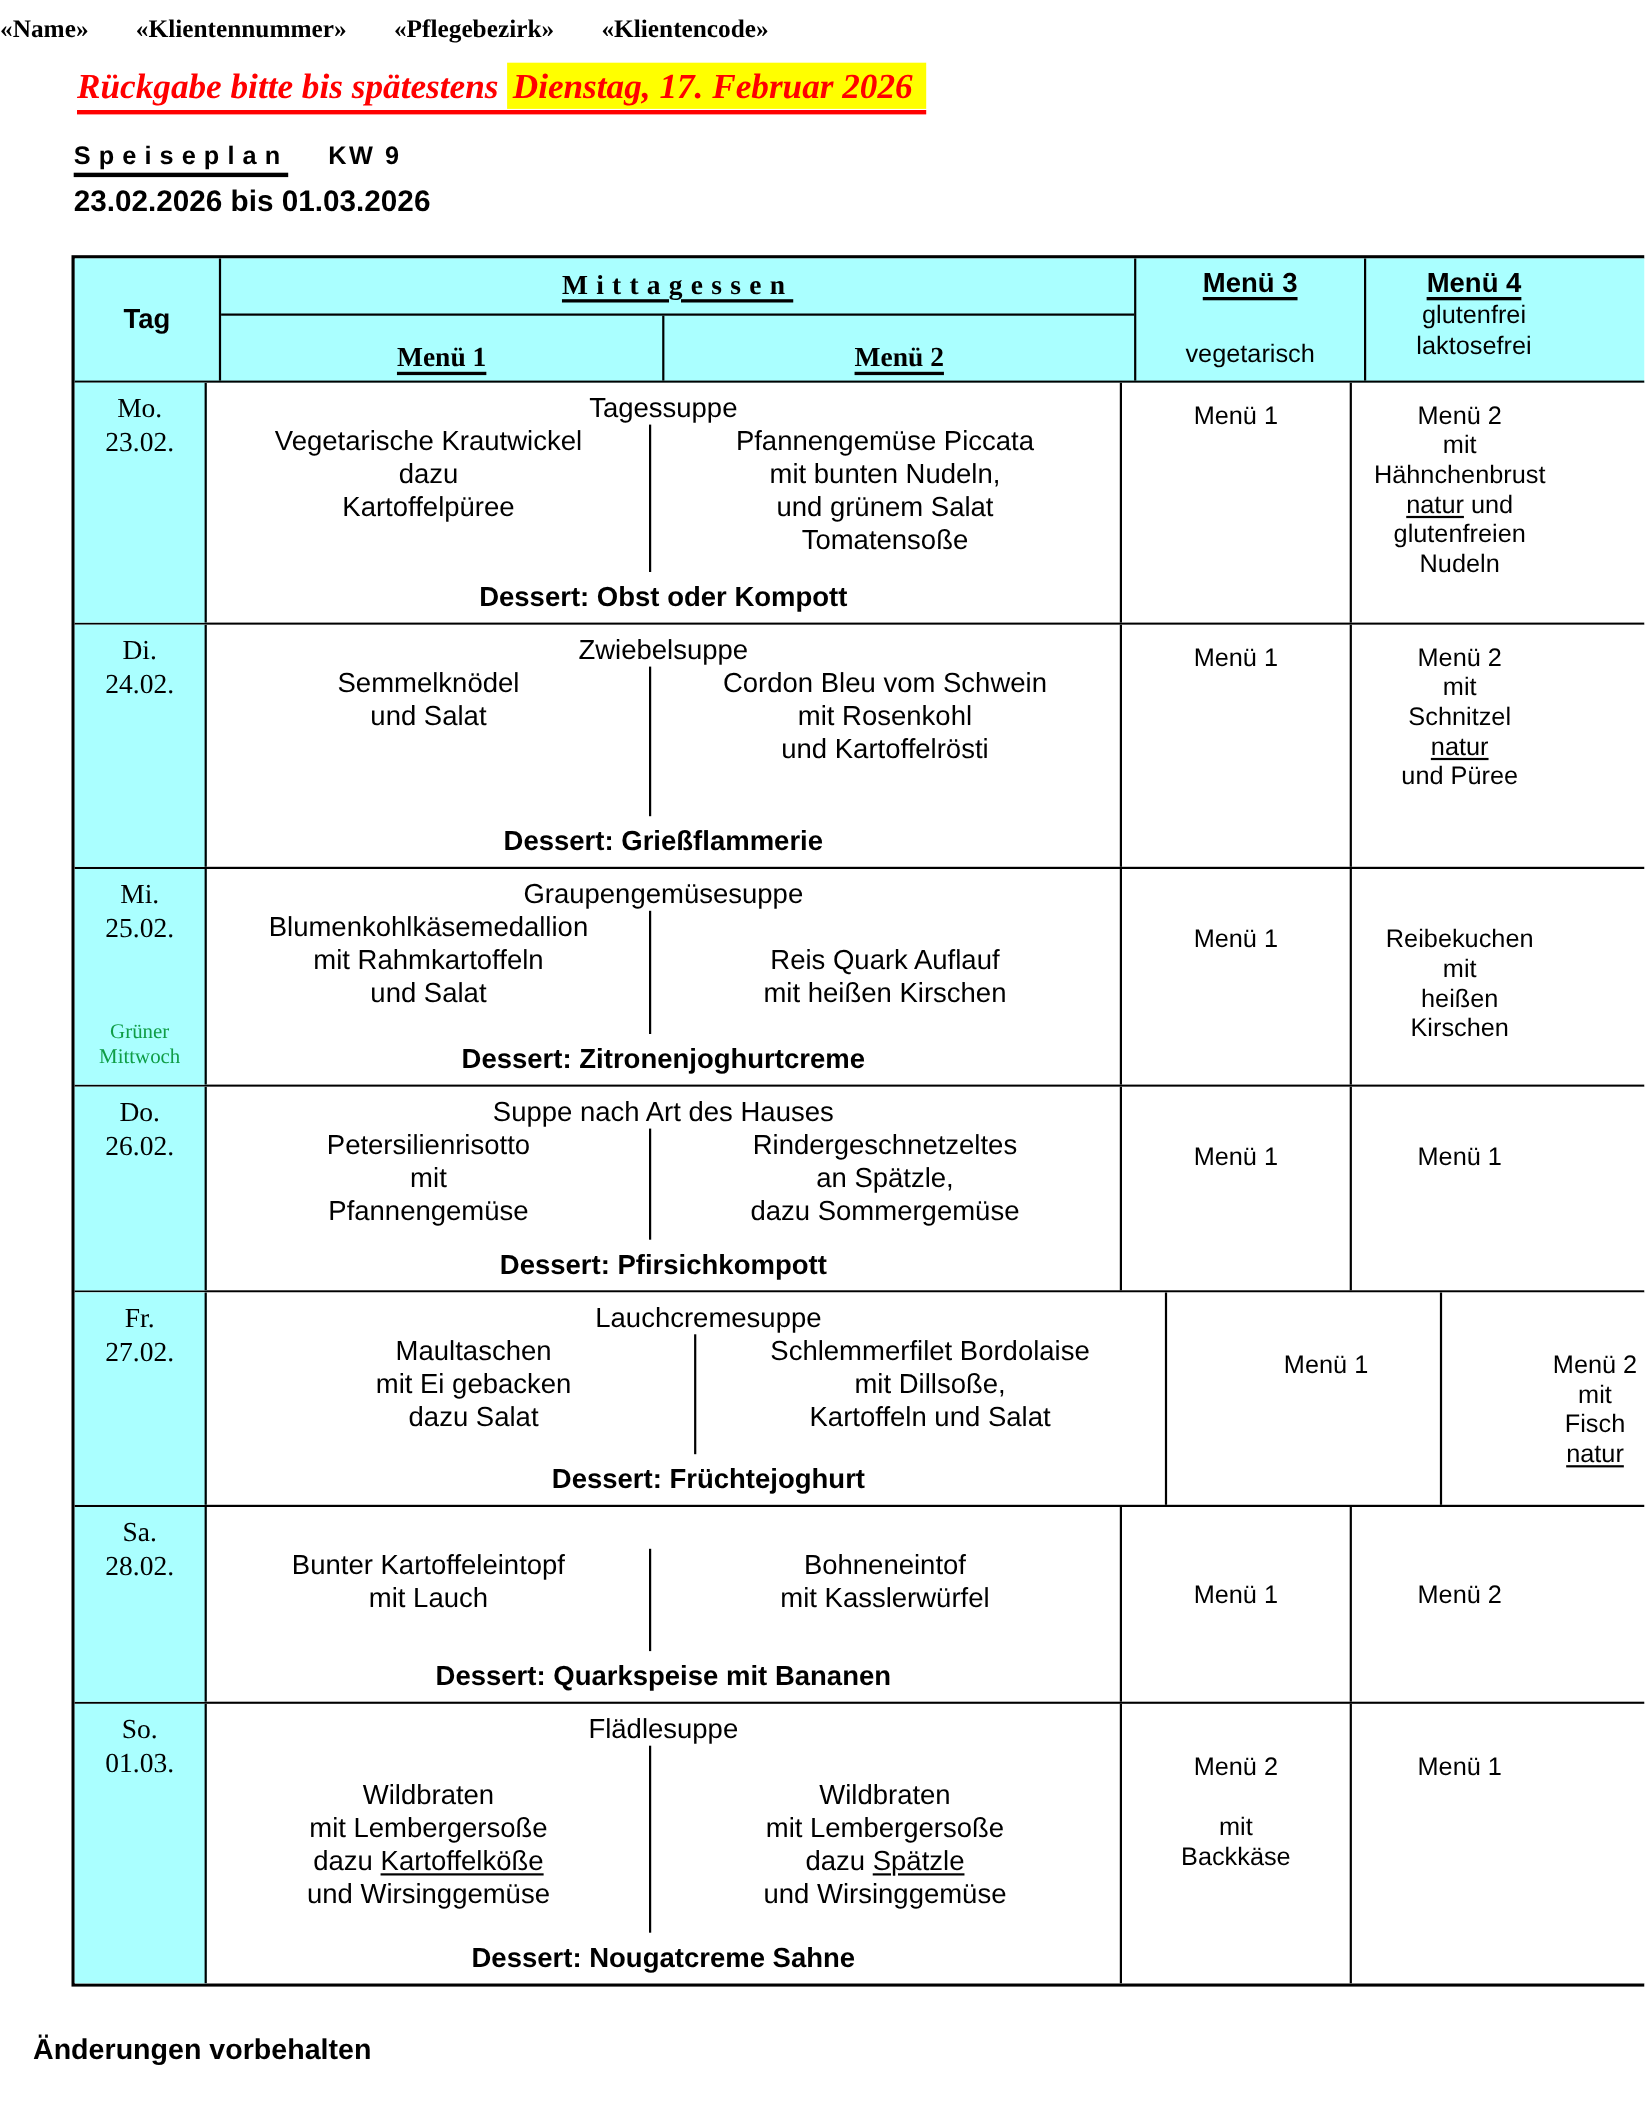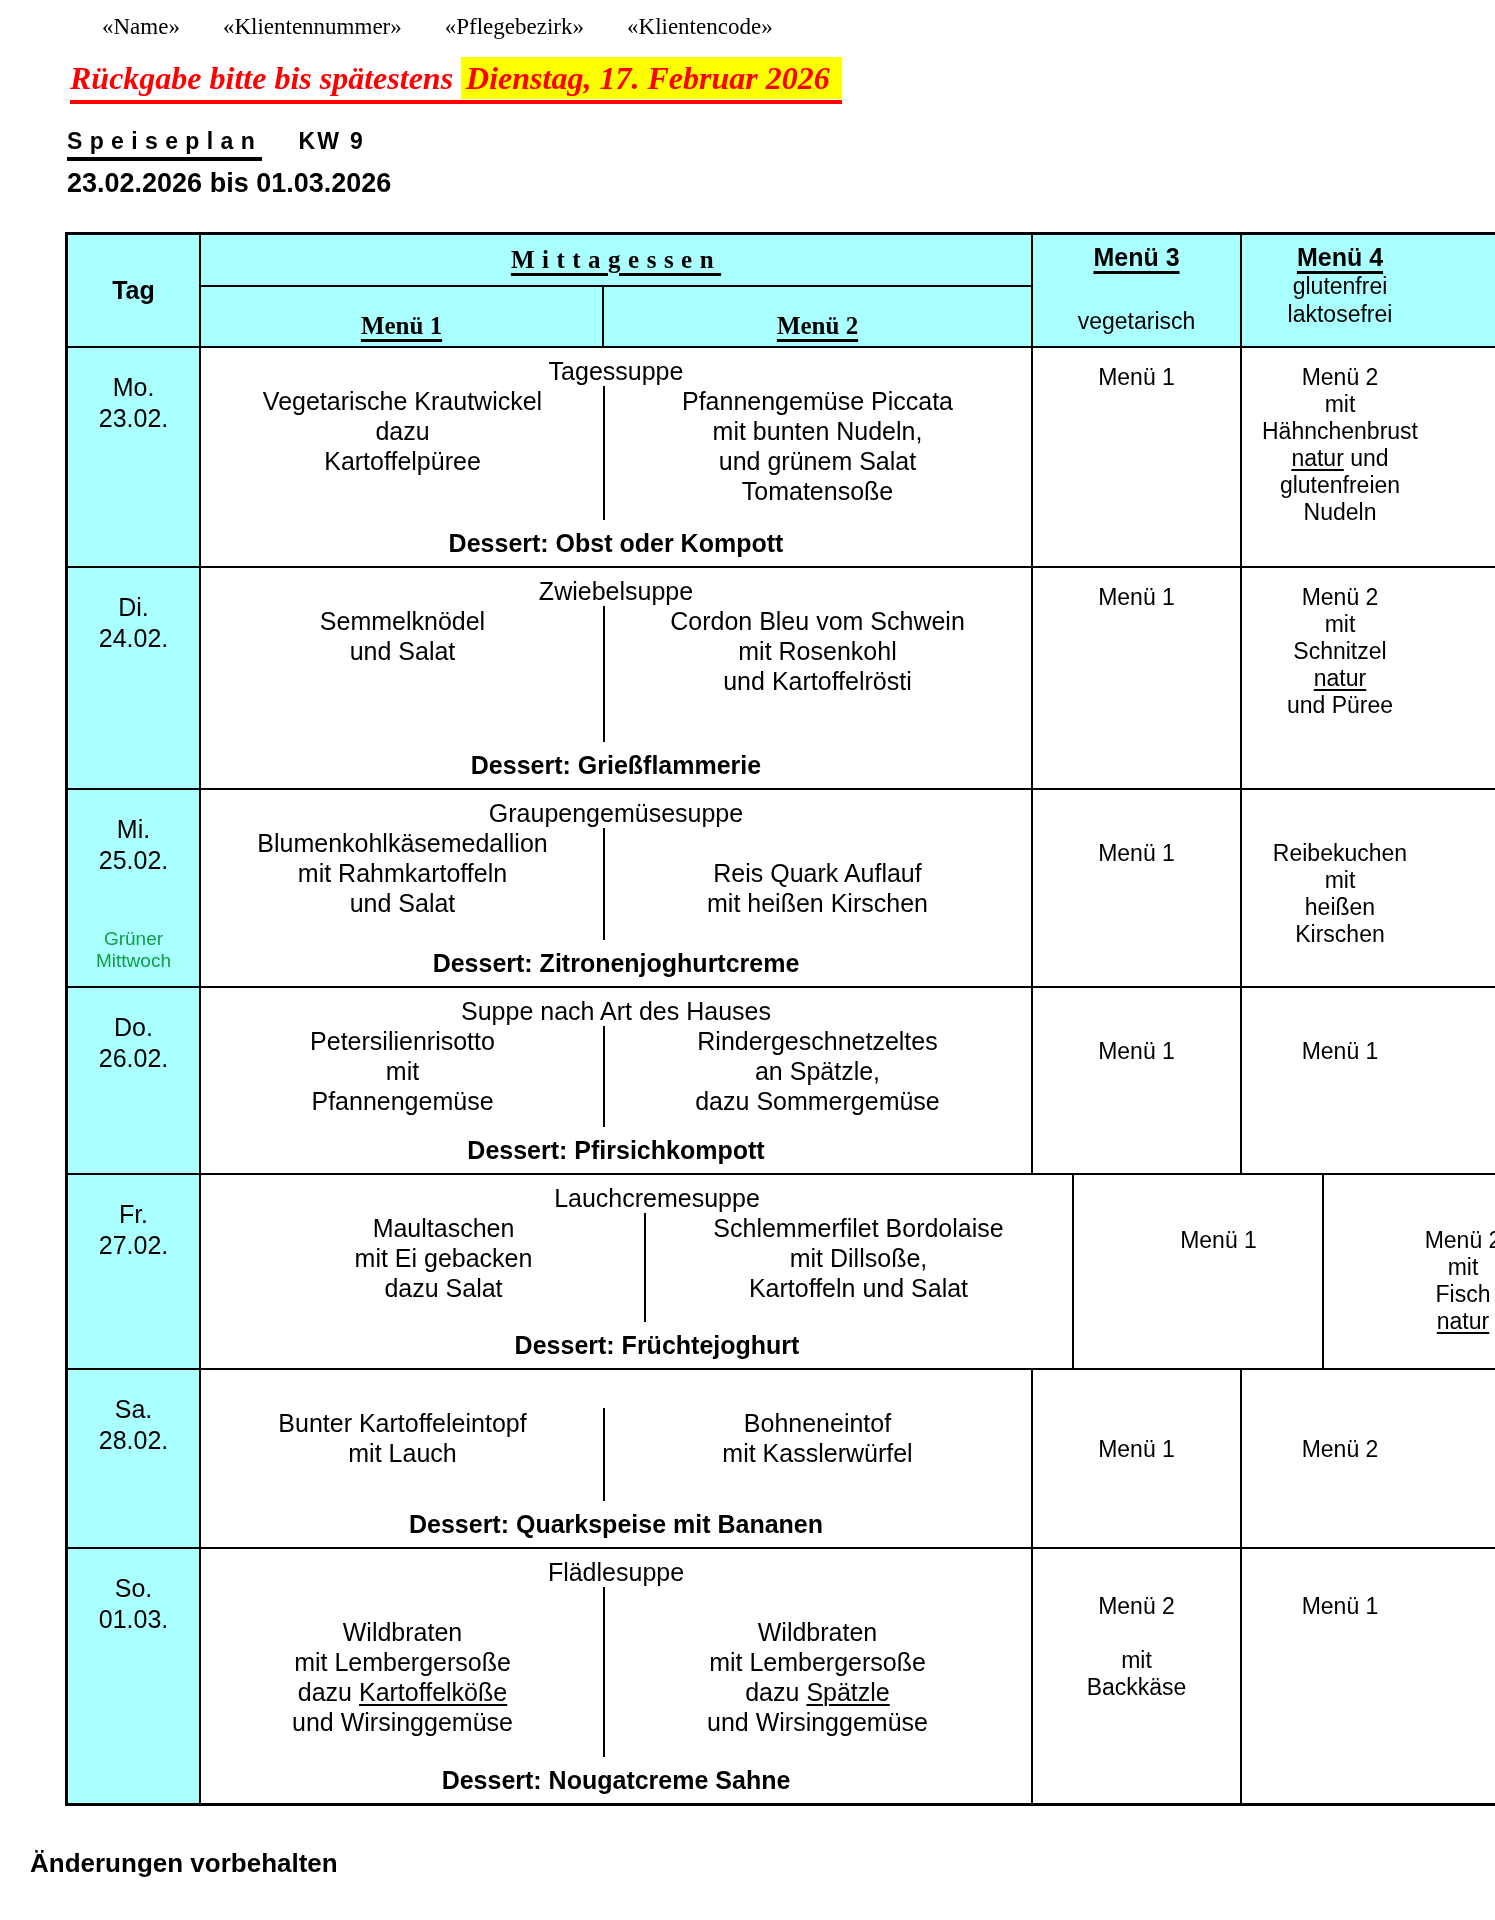--- a/index.html
+++ b/index.html
@@ -3,22 +3,22 @@
 <meta charset="utf-8">
 <style>
   * { margin:0; padding:0; box-sizing:border-box; }
   html,body { background:#ffffff; }
   .page {
     position:relative; width:1495px; height:1920px; background:#fff;
     font-family:"Liberation Sans", sans-serif; color:#000; overflow:hidden;
   }
   
   .merge-line {
-    padding-top:14px; margin-left:102px;
-    font-family:"Liberation Serif", serif; font-size:23px;
+    padding-top:14px; 
+    font-family:"Liberation Serif", serif; font-size:23px;font-weight:bold;
   }
   .merge-line span { margin-right:43px; }
   .return-line { margin:20px 0 0 70px; font-family:"Liberation Serif", serif; }
   .return-inner {
     display:inline-block; border-bottom:4px solid var(--red,#f00);
     padding-bottom:3px; font-size:32px; font-weight:bold; font-style:italic;
     color:var(--red,#f00);
   }
   .hl { background:var(--yellow,#ff0); padding:3px 12px 3px 5px; }
   .title-line { margin:24px 0 0 67px; font-size:23px; font-weight:bold; }
@@ -39,22 +39,22 @@
   .m2h { flex:1; display:flex; align-items:flex-end; justify-content:center; padding-bottom:6px; }
   .m3-h { width:209px; border-right:2px solid #000; text-align:center; padding-top:8px; display:flex; flex-direction:column; align-items:center; }
   .m3-h .sub { margin-top:auto; margin-bottom:10px; }
   .m4-h { width:196px; text-align:center; padding-top:8px; }
   .sub { font-weight:normal; font-size:23px; line-height:29px; }
   .m4-h .sub { line-height:28px; }
   
   .trow { display:flex; border-bottom:2px solid #000; background:#fff; }
   .trow:last-child { border-bottom:none; }
   .tag-cell {
-    width:133px; border-right:2px solid #000; background:var(--cyan,#aaffff);
-    text-align:center; padding-top:24px; font-size:25px; line-height:31px; position:relative;
+    width:120px; border-right:2px solid #000; background:var(--cyan,#aaffff);
+    text-align:center; padding-top:8px; font-size:25px; line-height:31px; position:relative;font-family:Liberation Serif, serif;
   }
   .day-note { position:absolute; bottom:14px; left:0; width:100%; text-align:center;
     color:var(--green,#0f9d46); font-size:19px; line-height:22px; }
   .mittag-cell {
     width:832px; border-right:2px solid #000; position:relative;
     padding-top:8px; font-size:25px; line-height:30px; text-align:center;
   }
   .soup { height:30px; }
   .menus { display:flex; }
   .mcol { width:403px; } .mcol.m2 { flex:1; }

